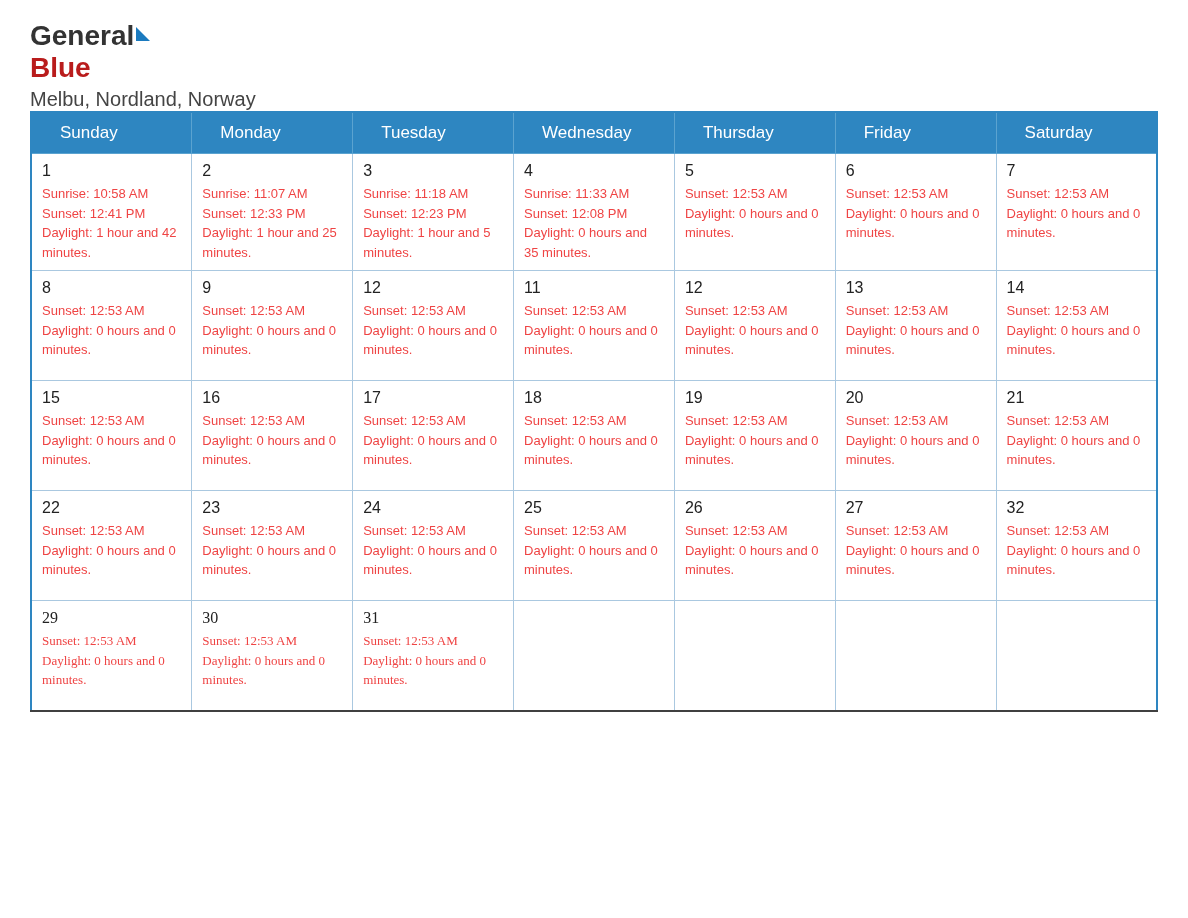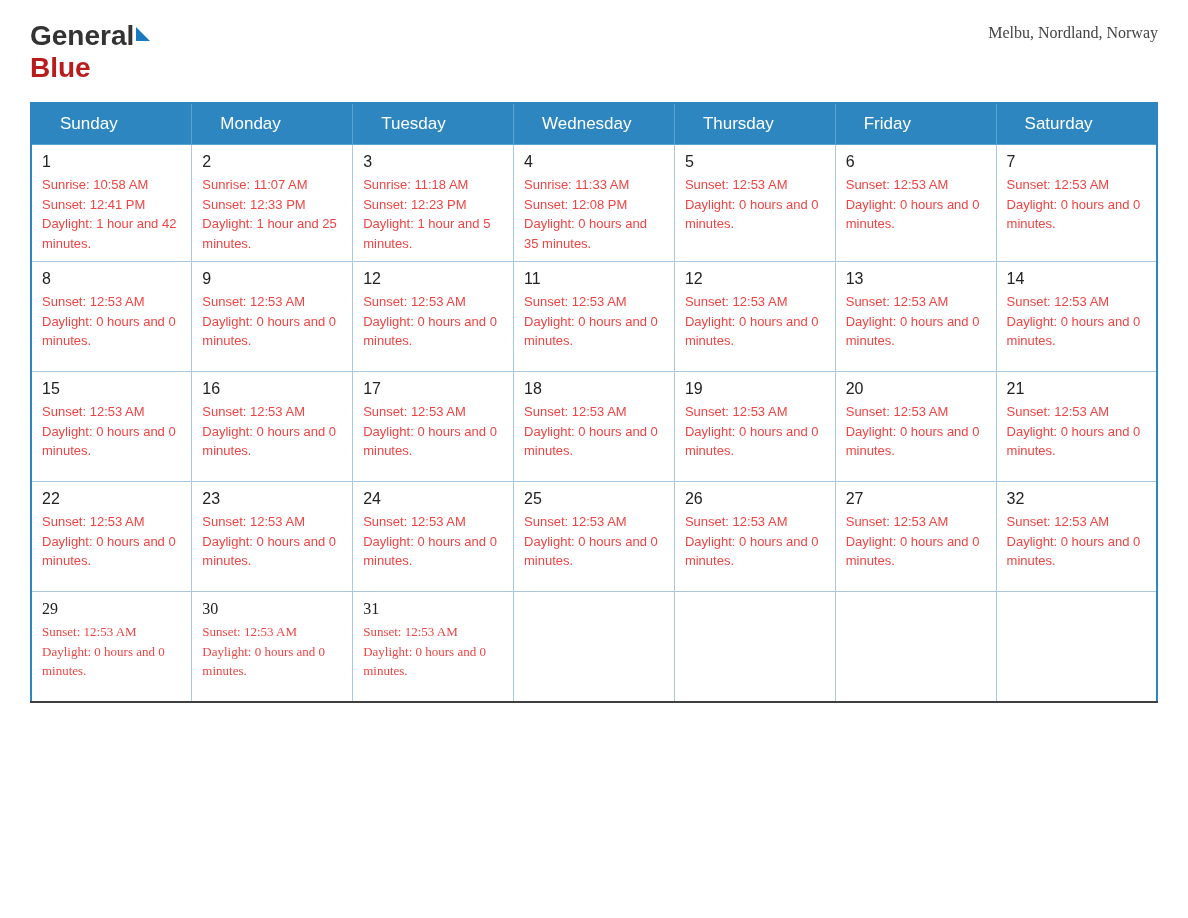--- a/index.html
+++ b/index.html
@@ -5,43 +5,42 @@
     * { box-sizing: border-box; margin: 0; padding: 0; }
     body {
       font-family: Arial, sans-serif;
       background: #fff;
       width: 1188px;
       min-height: 918px;
       padding: 20px 30px;
     }
     .header {
       display: flex;
-      justify-content: space-between;
+      justify-content: flex-end;
       align-items: flex-start;
-      margin-bottom: 18px;
+      flex-direction: column;
     }
     .logo {
       display: flex;
       flex-direction: column;
       align-items: flex-start;
     }
     .title-section {
       text-align: right;
     }
     .month-title {
       font-size: 52px;
       font-weight: bold;
       color: #222;
       line-height: 1.1;
     }
     .location {
-      font-size: 16px;
+      font-size: 20px;
       color: #444;
       margin-top: 4px;
-      font-family: Liberation Serif, serif;
     }
     .calendar {
       width: 100%;
       border-collapse: collapse;
     }
     .calendar th {
       background-color: #2e86c1;
       color: #fff;
       font-size: 17px;
       font-weight: normal;

